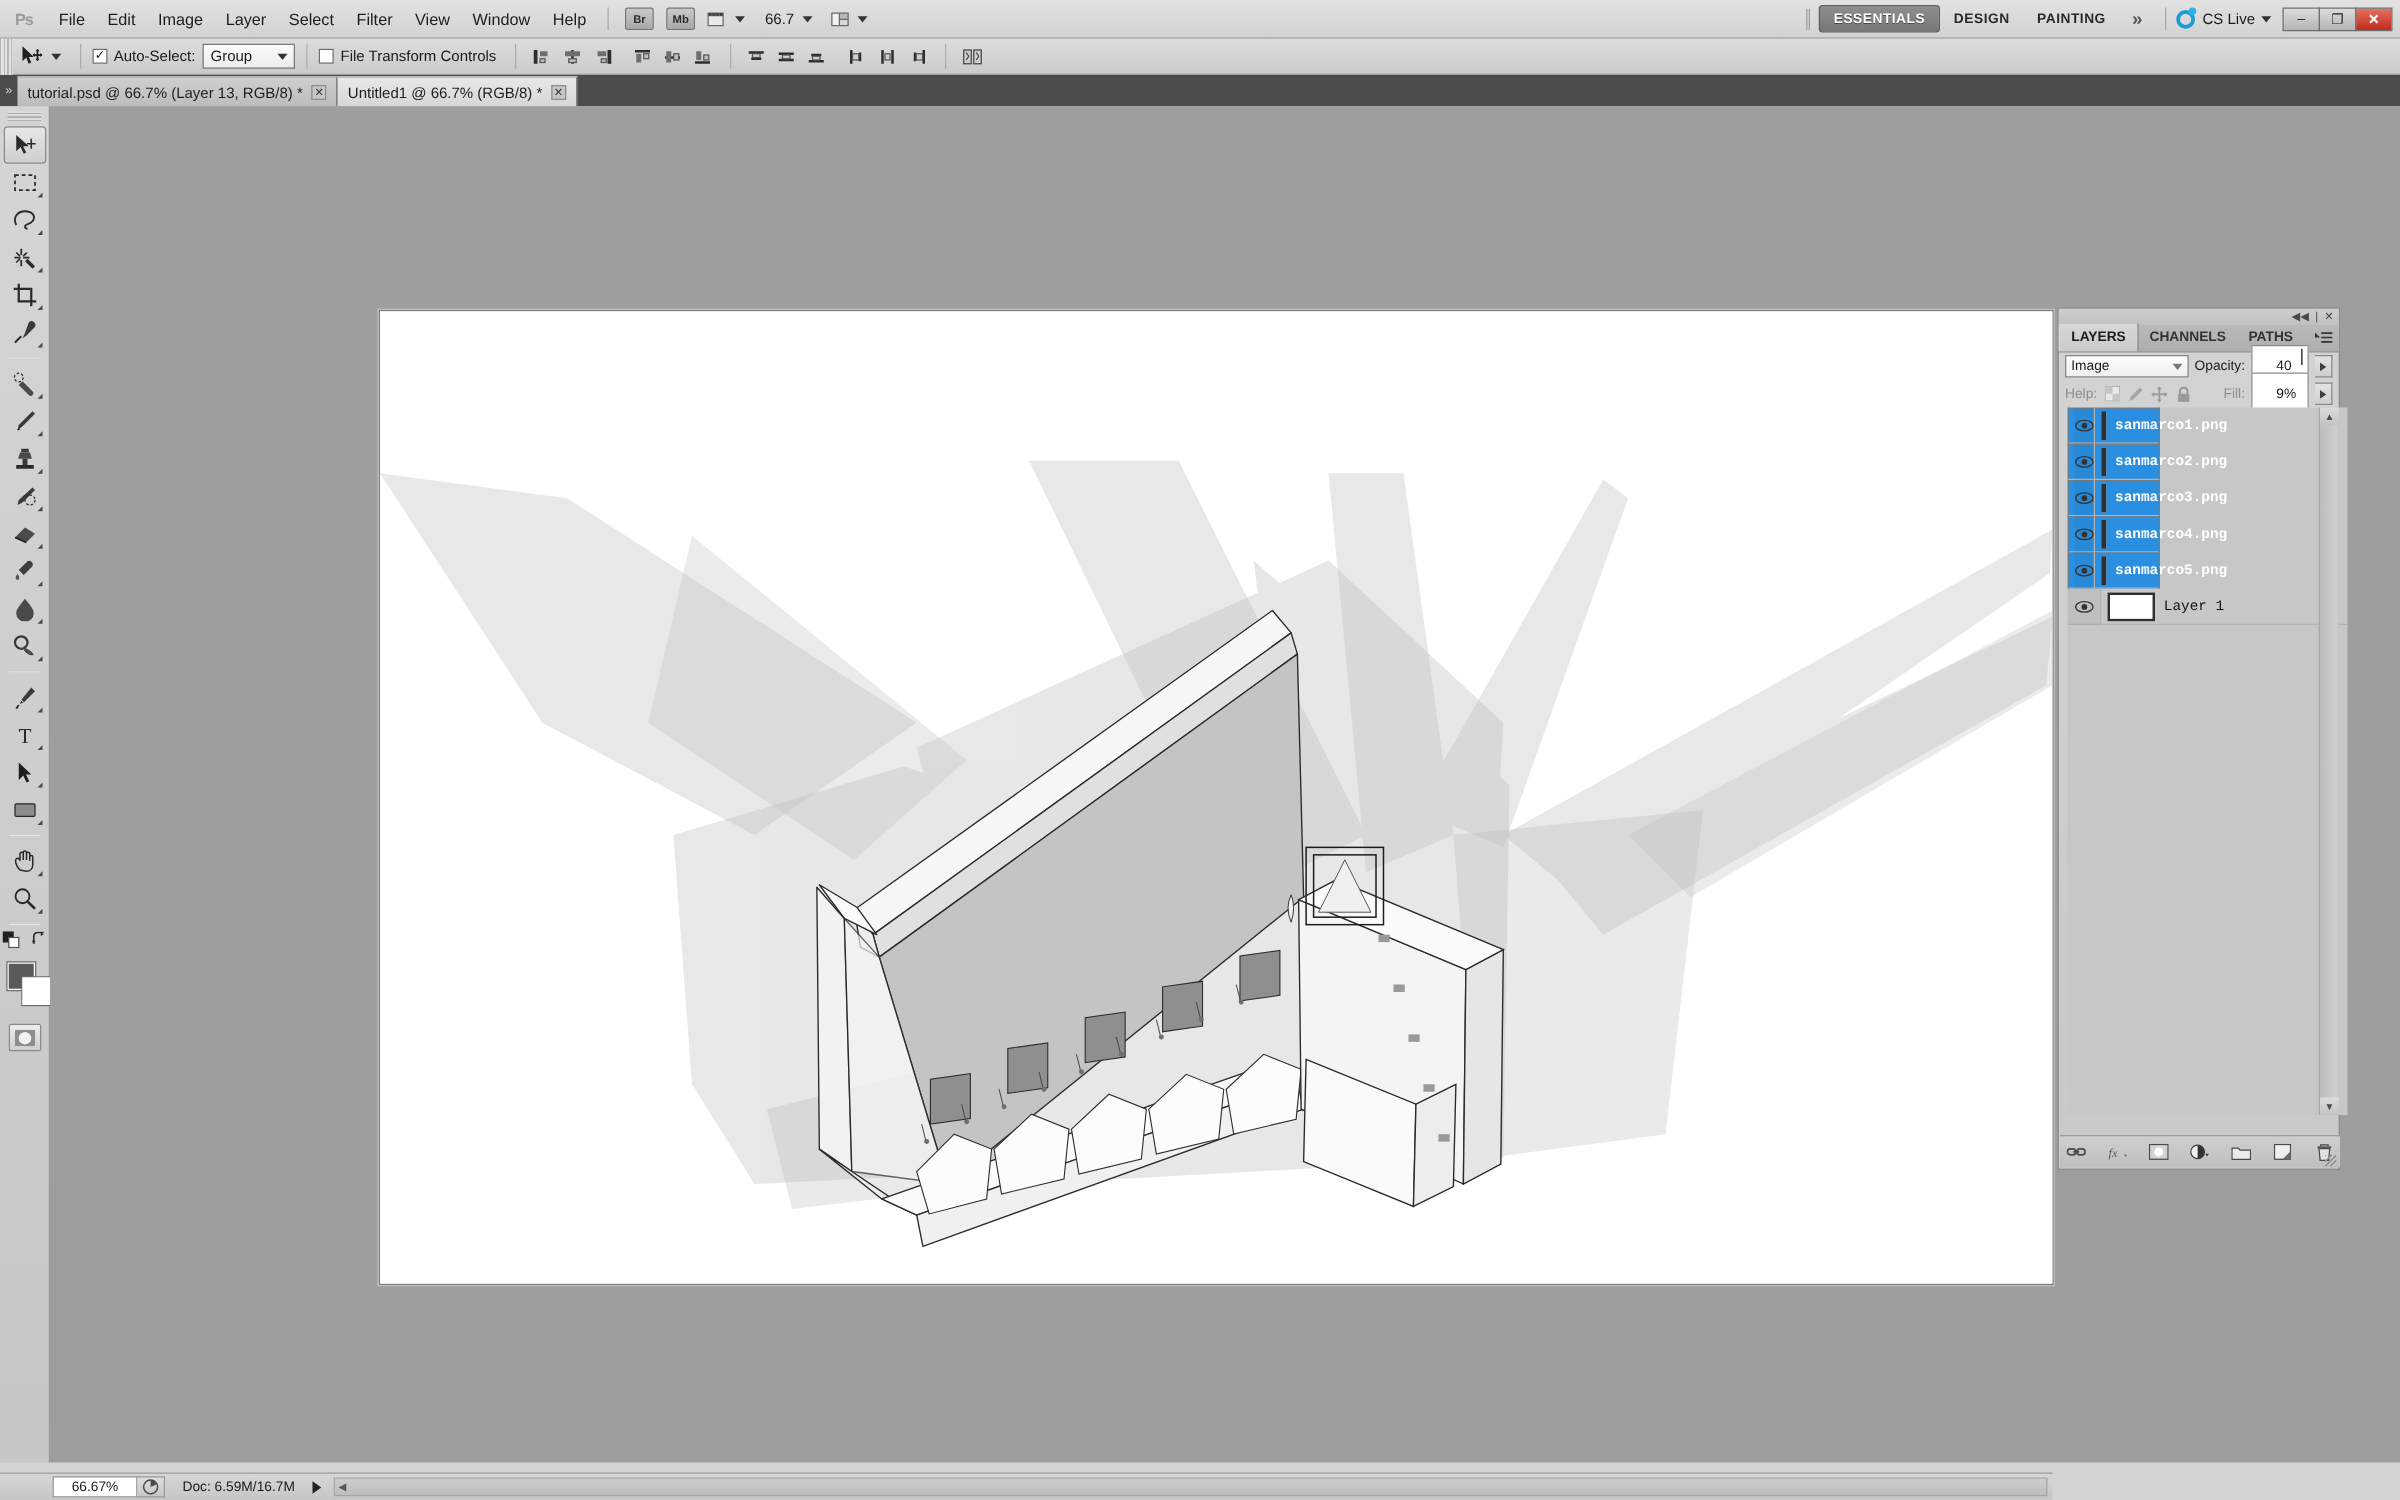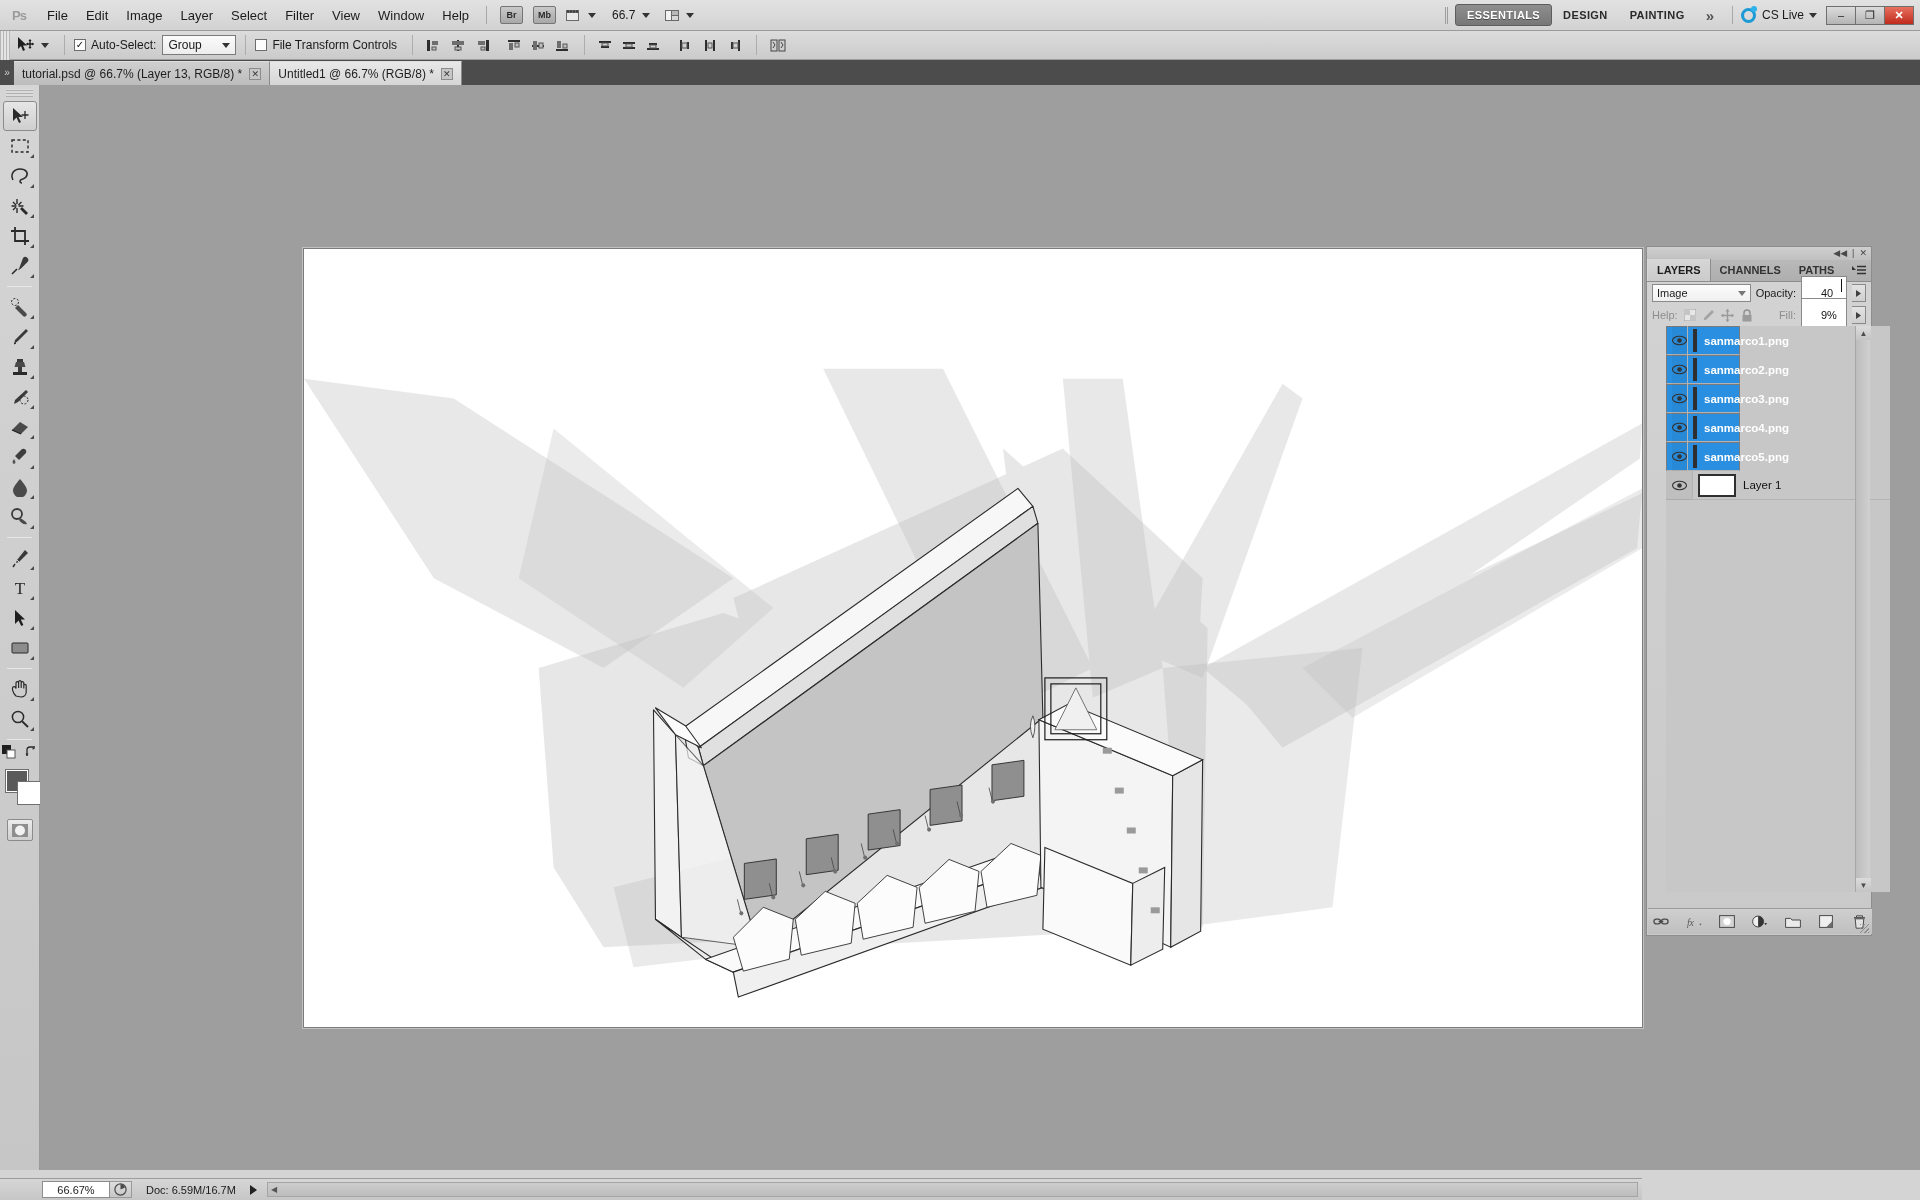--- a/index.html
+++ b/index.html
@@ -145,21 +145,21 @@
   .p-row.dim{color:#8e8e8e;}
   .blendsel{flex:1;height:18px;border:1px solid #8a8a8a;background:linear-gradient(#fcfcfc,#f0f0f0);
     display:flex;align-items:center;padding:0 4px;position:relative;font-size:11px;}
   .blendsel .arrow-dn{position:absolute;right:4px;border-top-color:#777;}
   .numfield{width:46px;height:34px;border:1px solid #8a8a8a;background:#fff;font-size:11px;
     display:flex;align-items:center;padding:0 19px;position:relative;}
   .numfield .caret{position:absolute;right:4px;top:2px;width:1px;height:13px;background:#111;}
   .stepper{width:14px;height:18px;border:1px solid #8a8a8a;border-left:none;
     background:linear-gradient(#e3e3e3,#cfcfcf);display:flex;align-items:center;justify-content:center;}
   .lock-ico{width:14px;height:14px;display:flex;align-items:center;justify-content:center;}
-  .layerlist{position:absolute;left:19px;top:79px;width:224px;height:566px;background:#c7c7c7;overflow:hidden;}
+  .layerlist{position:absolute;left:7px;top:79px;width:224px;height:566px;background:#c7c7c7;overflow:hidden;font-family:Liberation Mono, monospace;}
   .lrow{display:flex;align-items:center;height:29px;border-bottom:1px solid #b3b3b3;}
   .lrow.sel{background:#2a8fe0;}
   .lrow.sel .lname{color:#fff;font-weight:bold;}
   .eye{width:27px;height:29px;display:flex;align-items:center;justify-content:center;
     border-right:1px solid #b3b3b3;background:rgba(0,0,0,0.04);}
   .lthumb{width:38px;height:23px;background:#fff;border:2px solid #2f2f2f;margin:0 7px 0 5px;overflow:hidden;}
   .lthumb svg{display:block;}
   .lname{font-size:11.5px;color:#111;}
   .lscroll{position:absolute;right:1px;top:79px;width:15px;height:566px;
     background:linear-gradient(90deg,#bdbdbd,#d0d0d0);border-left:1px solid #a8a8a8;}

